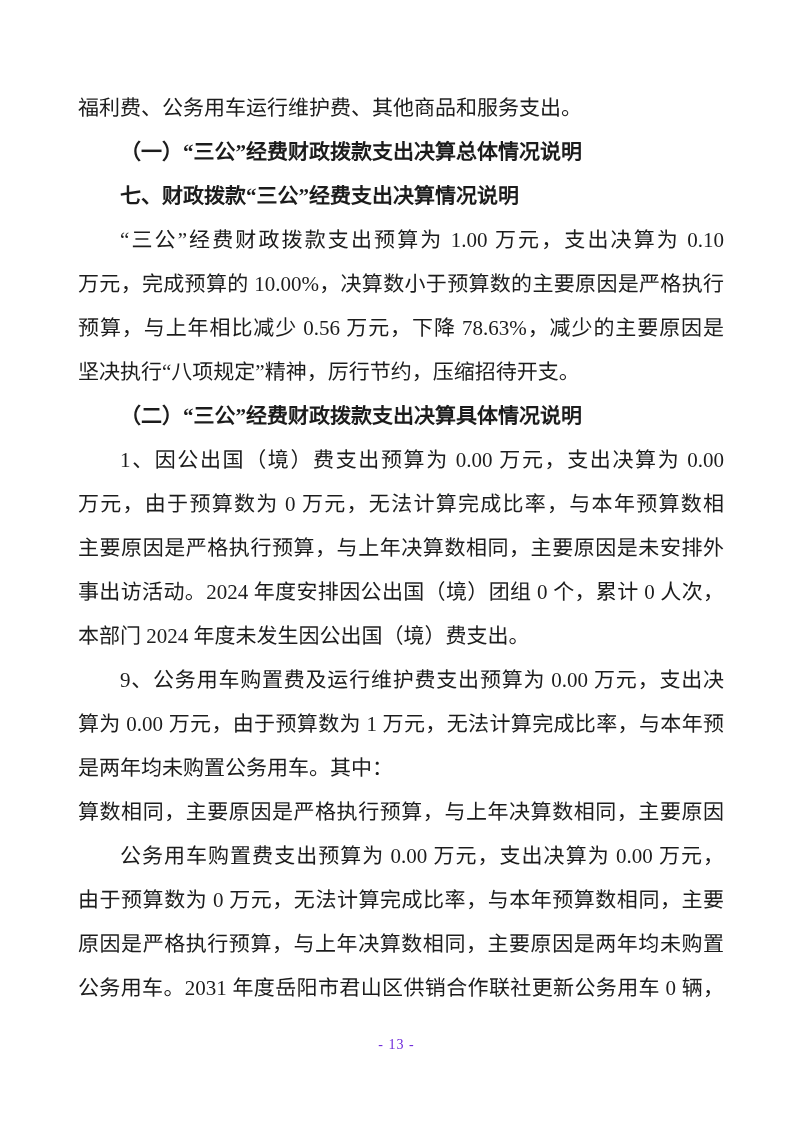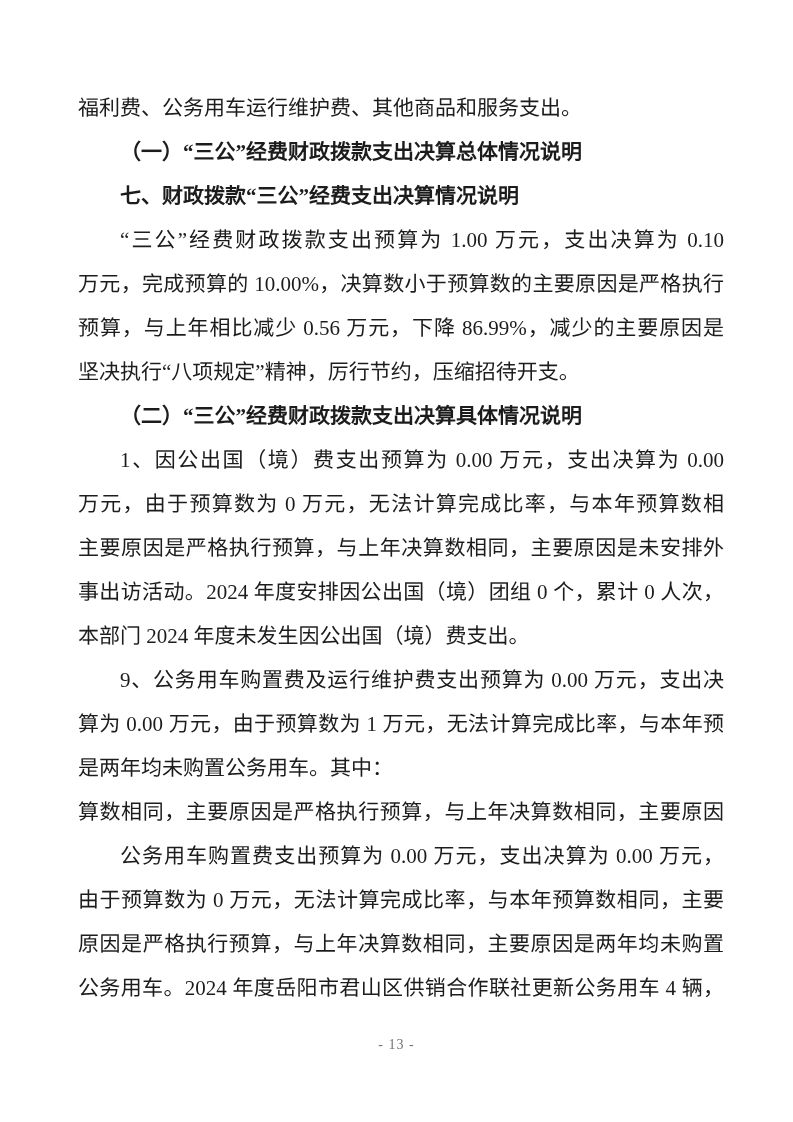--- a/index.html
+++ b/index.html
@@ -46,48 +46,48 @@
   }
   .footer {
     position: absolute;
     left: 0;
     right: 0;
     top: 1036px;
     text-align: center;
     font-size: 14px;
     line-height: 18px;
     letter-spacing: 1px;
-    color: #737373;
+    color: #6d28d9;
     font-family: "Liberation Serif", "DejaVu Serif", serif;
   }
 </style>
 </head>
 <body>
 
 <div class="page">
   <main class="content">
     <div class="ln">福利费、公务用车运行维护费、其他商品和服务支出。</div>
     <div class="ln hd ind">（一）“三公”经费财政拨款支出决算总体情况说明</div>
     <div class="ln hd ind">七、财政拨款“三公”经费支出决算情况说明</div>
     <div class="ln ind j">“三公”经费财政拨款支出预算为 1.00 万元，支出决算为 0.10</div>
     <div class="ln j">万元，完成预算的 10.00%，决算数小于预算数的主要原因是严格执行</div>
-    <div class="ln j">预算，与上年相比减少 0.56 万元，下降 86.99%，减少的主要原因是</div>
+    <div class="ln j">预算，与上年相比减少 0.56 万元，下降 78.63%，减少的主要原因是</div>
     <div class="ln">坚决执行“八项规定”精神，厉行节约，压缩招待开支。</div>
     <div class="ln hd ind">（二）“三公”经费财政拨款支出决算具体情况说明</div>
     <div class="ln ind j">1、因公出国（境）费支出预算为 0.00 万元，支出决算为 0.00</div>
     <div class="ln j">万元，由于预算数为 0 万元，无法计算完成比率，与本年预算数相同，</div>
     <div class="ln j">主要原因是严格执行预算，与上年决算数相同，主要原因是未安排外</div>
     <div class="ln j">事出访活动。2024 年度安排因公出国（境）团组 0 个，累计 0 人次，</div>
     <div class="ln">本部门 2024 年度未发生因公出国（境）费支出。</div>
     <div class="ln ind j">9、公务用车购置费及运行维护费支出预算为 0.00 万元，支出决</div>
     <div class="ln j">算为 0.00 万元，由于预算数为 1 万元，无法计算完成比率，与本年预</div>
     <div class="ln">是两年均未购置公务用车。其中：</div>
     <div class="ln j">算数相同，主要原因是严格执行预算，与上年决算数相同，主要原因</div>
     <div class="ln ind j">公务用车购置费支出预算为 0.00 万元，支出决算为 0.00 万元，</div>
     <div class="ln j">由于预算数为 0 万元，无法计算完成比率，与本年预算数相同，主要</div>
     <div class="ln j">原因是严格执行预算，与上年决算数相同，主要原因是两年均未购置</div>
-    <div class="ln j">公务用车。2024 年度岳阳市君山区供销合作联社更新公务用车 4 辆，</div>
+    <div class="ln j">公务用车。2031 年度岳阳市君山区供销合作联社更新公务用车 0 辆，</div>
   </main>
 
   <footer class="footer">
     <span>- 13 -</span>
   </footer>
 </div>
 
 </body></html>

